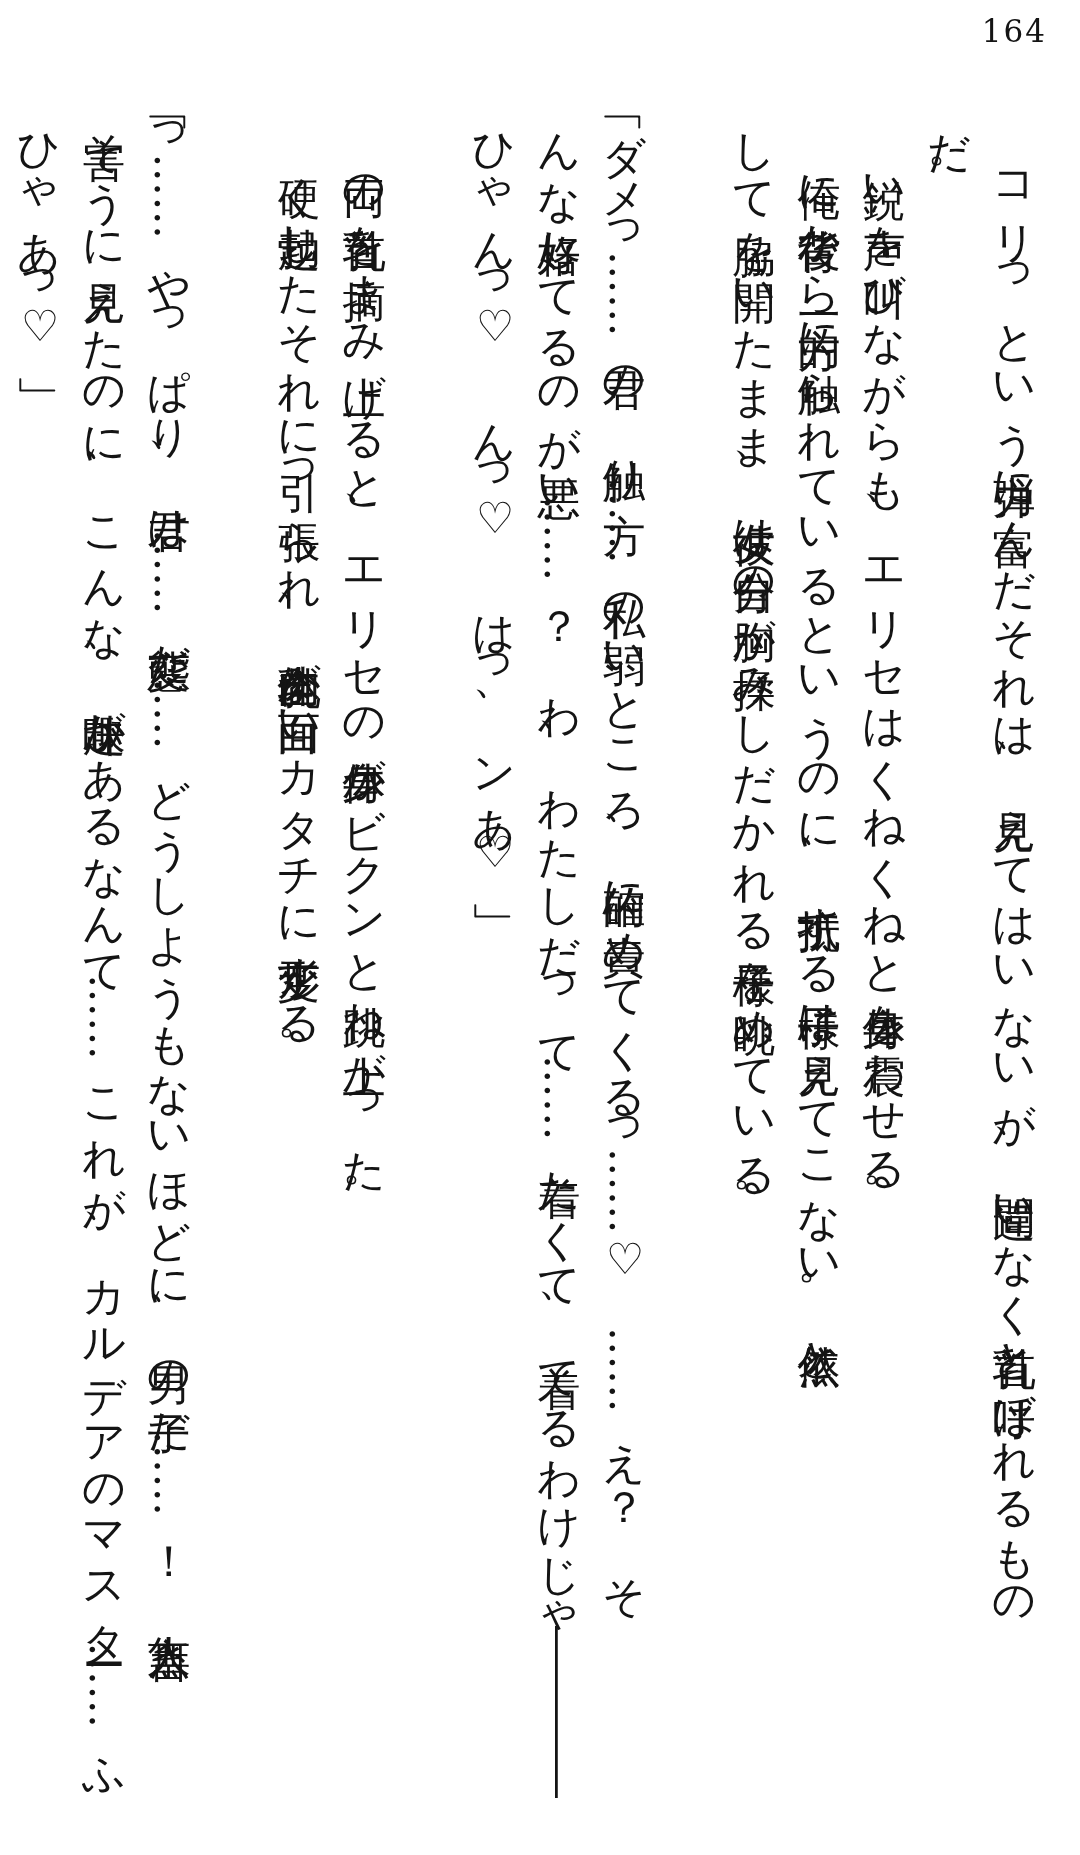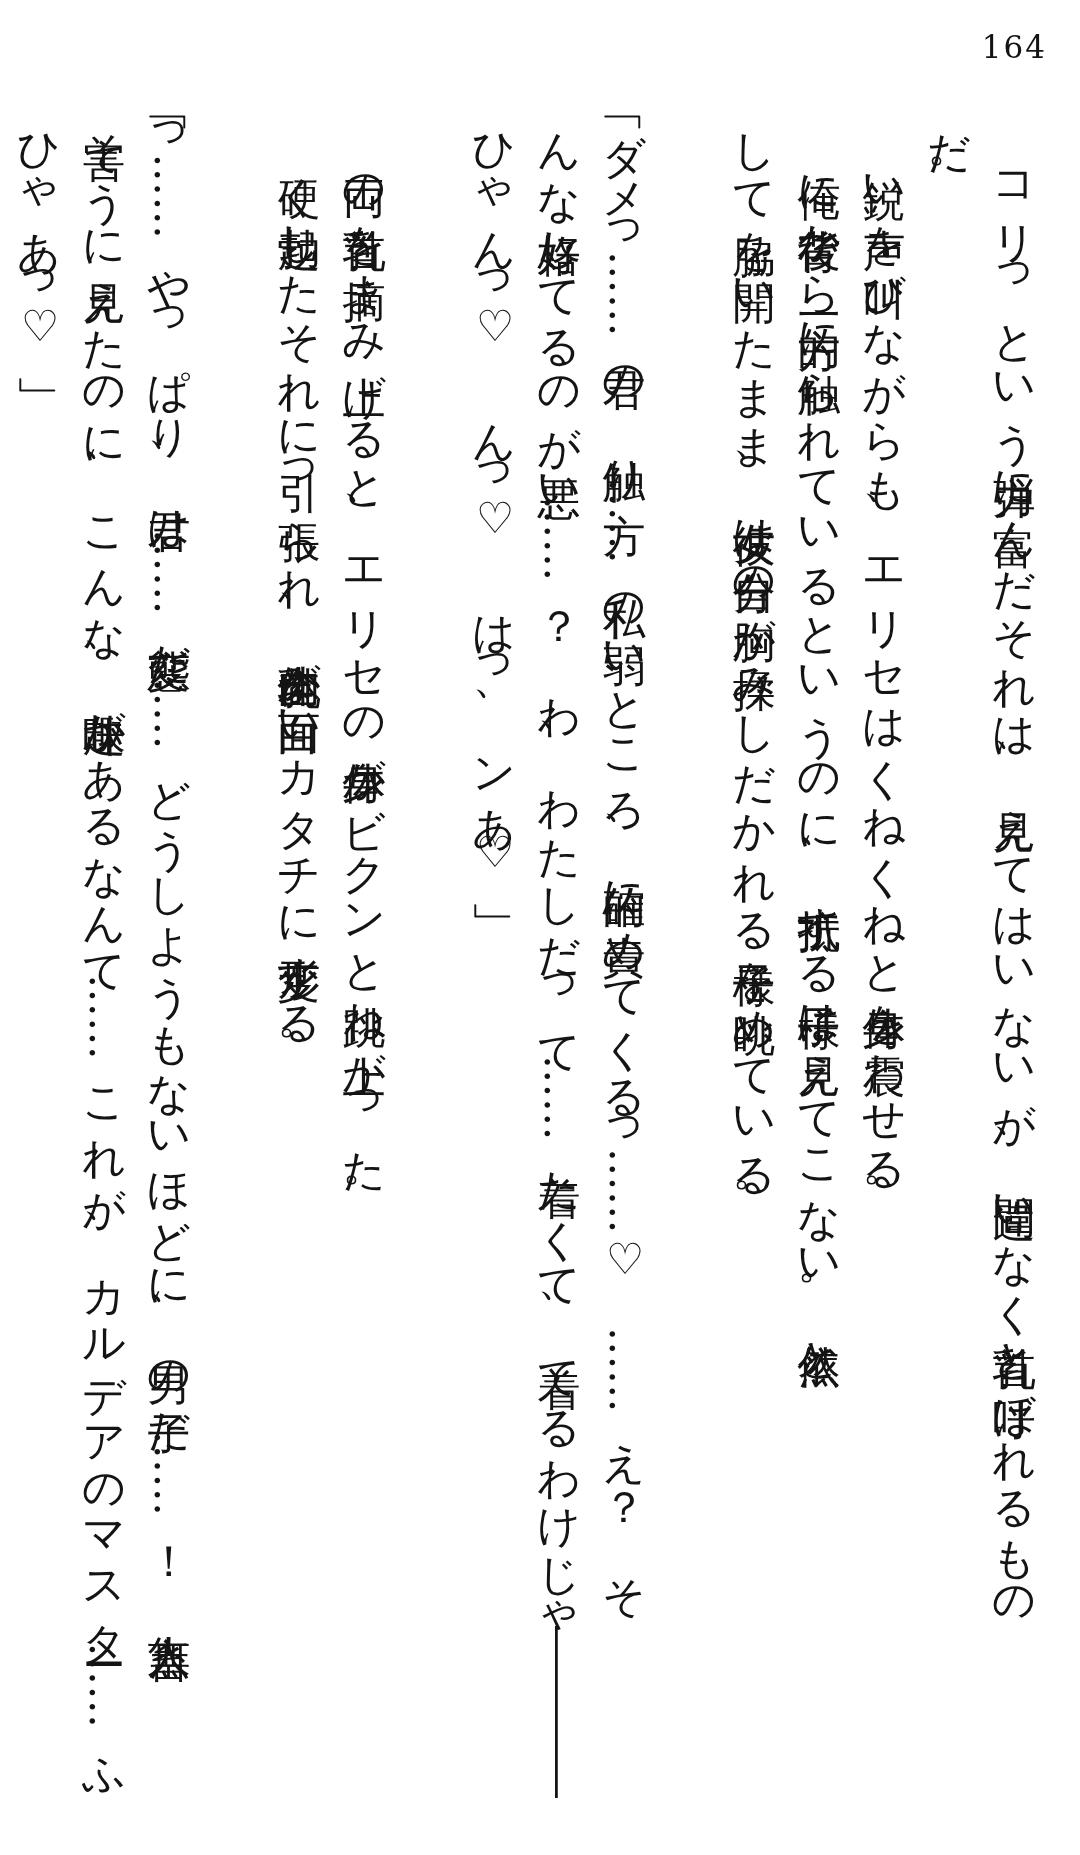--- a/index.html
+++ b/index.html
@@ -17,21 +17,20 @@
     font-family: "DejaVu Serif", "Liberation Serif", serif;
   }
   .page-number {
     position: absolute;
     top: 14px;
     right: 33px;
     font-size: 31px;
     line-height: 1.1;
     letter-spacing: 2px;
     color: #141414;
-    margin-top: 16px;
   }
   .text-block {
     position: absolute;
     top: 103px;
     right: 33px;
     height: 1752px;
     writing-mode: vertical-rl;
     text-orientation: mixed;
     font-size: 43px;
     line-height: 65px;

